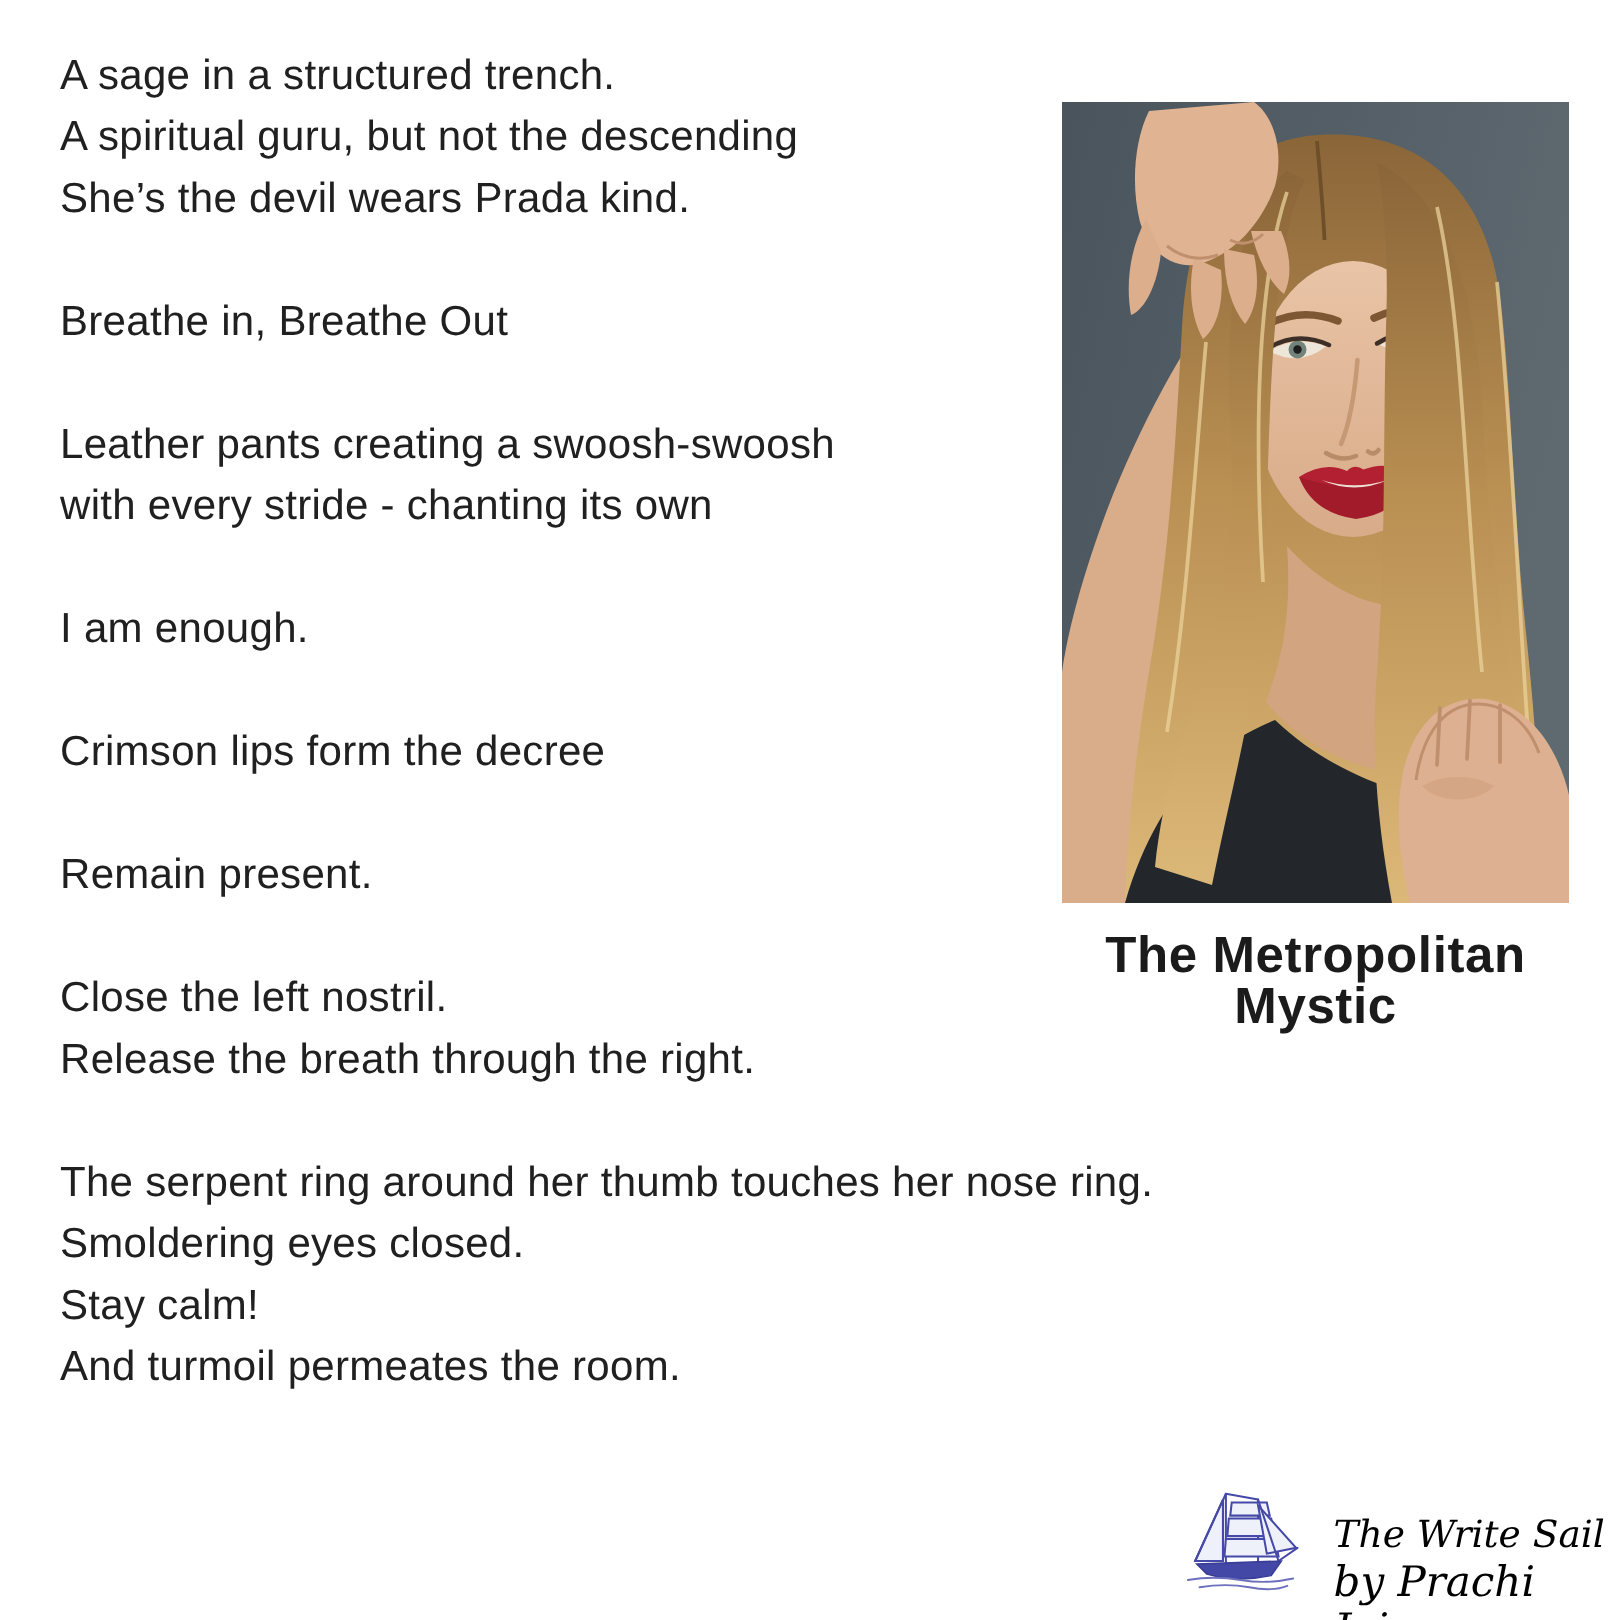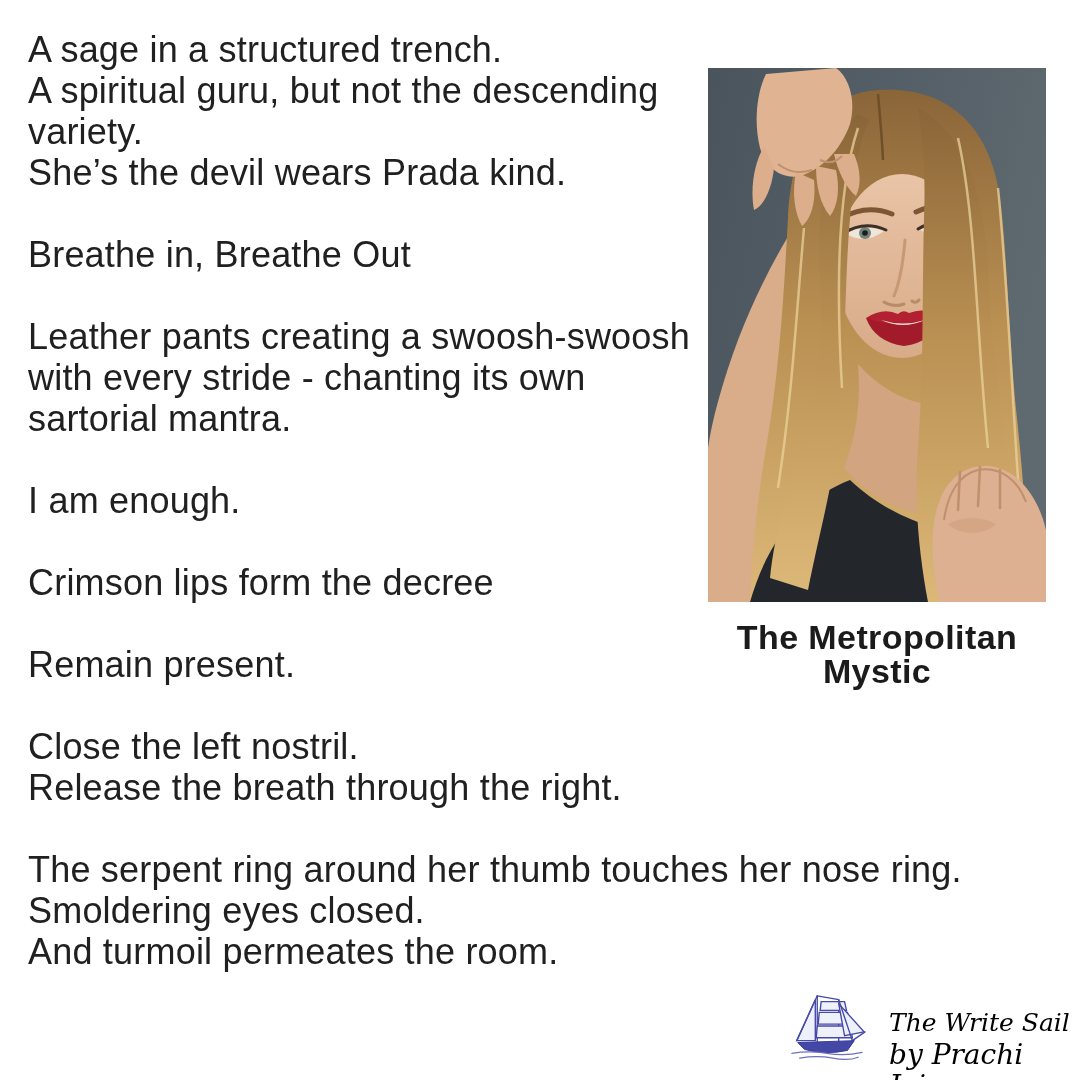--- a/index.html
+++ b/index.html
@@ -2,22 +2,22 @@
 <html><head>
 <meta charset="utf-8">
 <style>
   html,body{margin:0;padding:0;background:#ffffff;}
   .canvas{
     position:relative;width:1080px;height:1080px;background:#ffffff;
     overflow:hidden;font-family:"Liberation Sans",sans-serif;
   }
   
   .poem{
-    position:absolute;left:28px;top:29px;width:1000px;
-    font-size:36px;line-height:41px;color:#202020;letter-spacing:0.2px;
+    position:absolute;left:40px;top:29px;width:1000px;
+    font-size:28px;line-height:41px;color:#202020;letter-spacing:0.2px;
   }
   .stanza{margin:0 0 41px 0;}
   .stanza:last-child{margin-bottom:17px;}
   .line{white-space:nowrap;}
   .italic{}
   
   .photo{
     position:absolute;left:708px;top:68px;width:338px;height:534px;
     overflow:hidden;
   }
@@ -41,47 +41,46 @@
 </style>
 </head>
 <body>
 
 <div class="canvas">
 
   <div class="poem">
     <div class="stanza">
       <div class="line">A sage in a structured trench.</div>
       <div class="line">A spiritual guru, but not the descending</div>
-      <div class="line">variety.</div>
       <div class="line">She’s the devil wears Prada kind.</div>
     </div>
     <div class="stanza">
       <div class="line italic">Breathe in, Breathe Out</div>
     </div>
     <div class="stanza">
       <div class="line">Leather pants creating a swoosh-swoosh</div>
       <div class="line">with every stride - chanting its own</div>
-      <div class="line">sartorial mantra.</div>
     </div>
     <div class="stanza">
       <div class="line italic">I am enough.</div>
     </div>
     <div class="stanza">
       <div class="line">Crimson lips form the decree</div>
     </div>
     <div class="stanza">
       <div class="line italic">Remain present.</div>
     </div>
     <div class="stanza">
       <div class="line italic">Close the left nostril.</div>
       <div class="line italic">Release the breath through the right.</div>
     </div>
     <div class="stanza">
       <div class="line">The serpent ring around her thumb touches her nose ring.</div>
       <div class="line">Smoldering eyes closed.</div>
+      <div class="line italic">Stay calm!</div>
       <div class="line">And turmoil permeates the room.</div>
     </div>
   </div>
 
   <div class="photo">
     <svg viewBox="0 0 338 534" width="338" height="534" preserveAspectRatio="none">
       <defs>
         <linearGradient id="bgG" x1="0" y1="0" x2="1" y2="0.35">
           <stop offset="0" stop-color="#49545d"></stop>
           <stop offset="1" stop-color="#5e6970"></stop>

